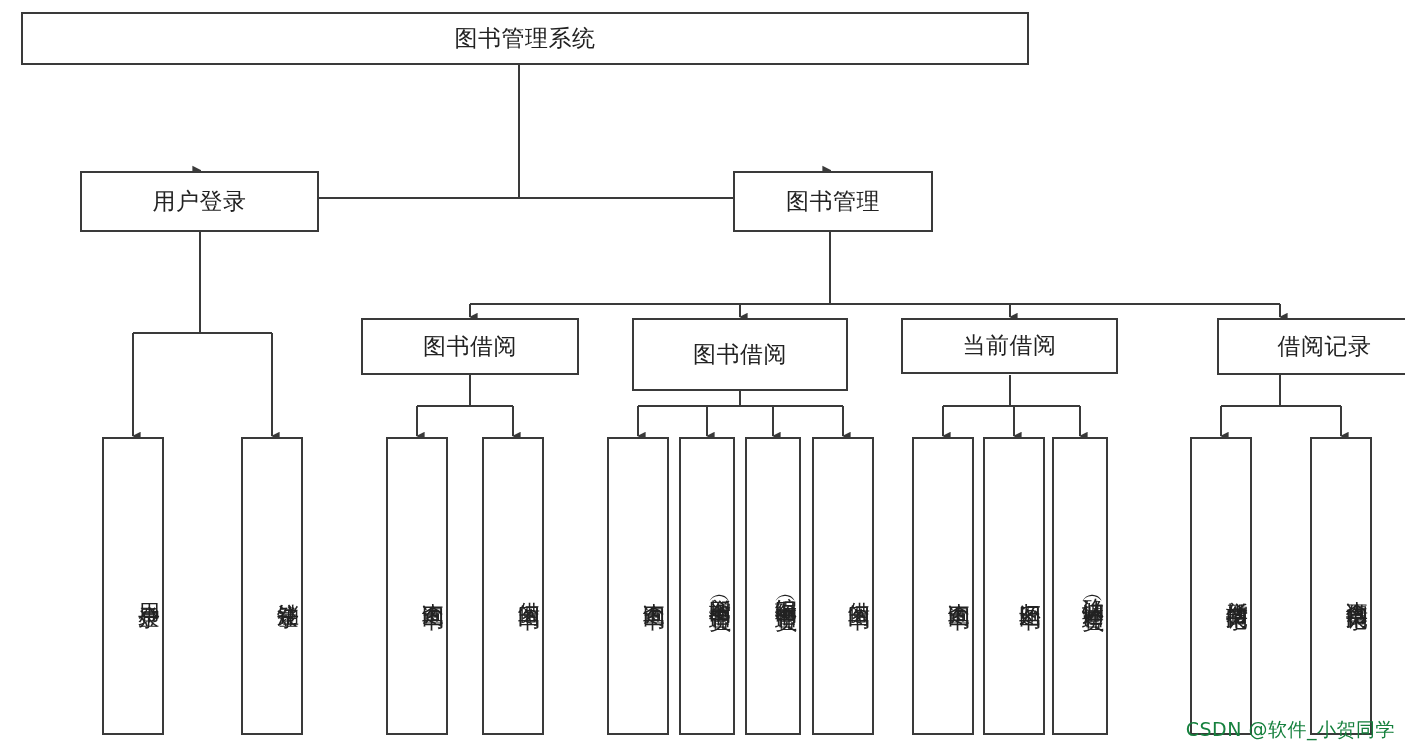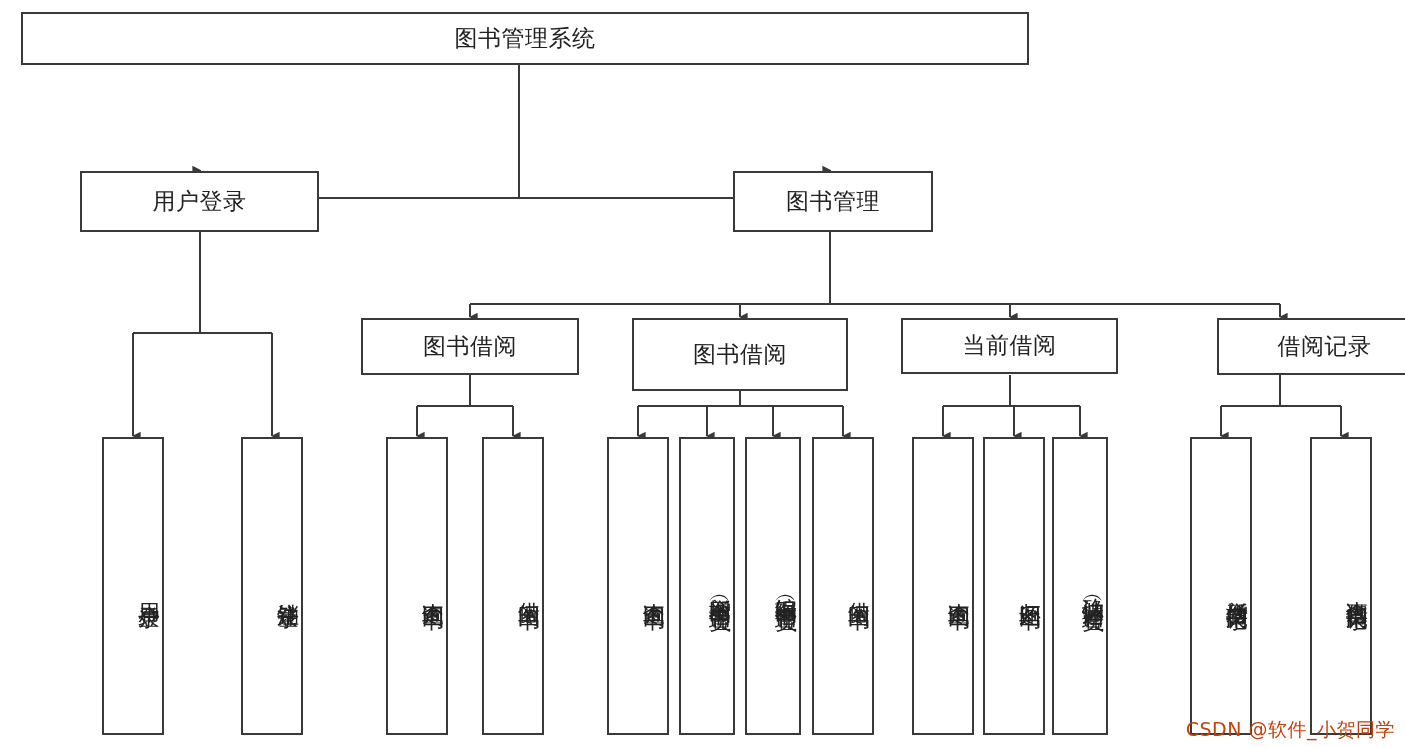--- a/index.html
+++ b/index.html
@@ -60,21 +60,21 @@
     display: block;
   }
   .node-root {
     font-size: 25px;
   }
   #watermark {
     position: absolute;
     right: 10px;
     bottom: 4px;
     font-size: 19px;
-    color: #c2410c;
+    color: #15803d;
     white-space: nowrap;
     letter-spacing: 0.5px;
     user-select: none;
   }
 </style>
 </head>
 <body>
 
 <div id="diagram-root">
 

